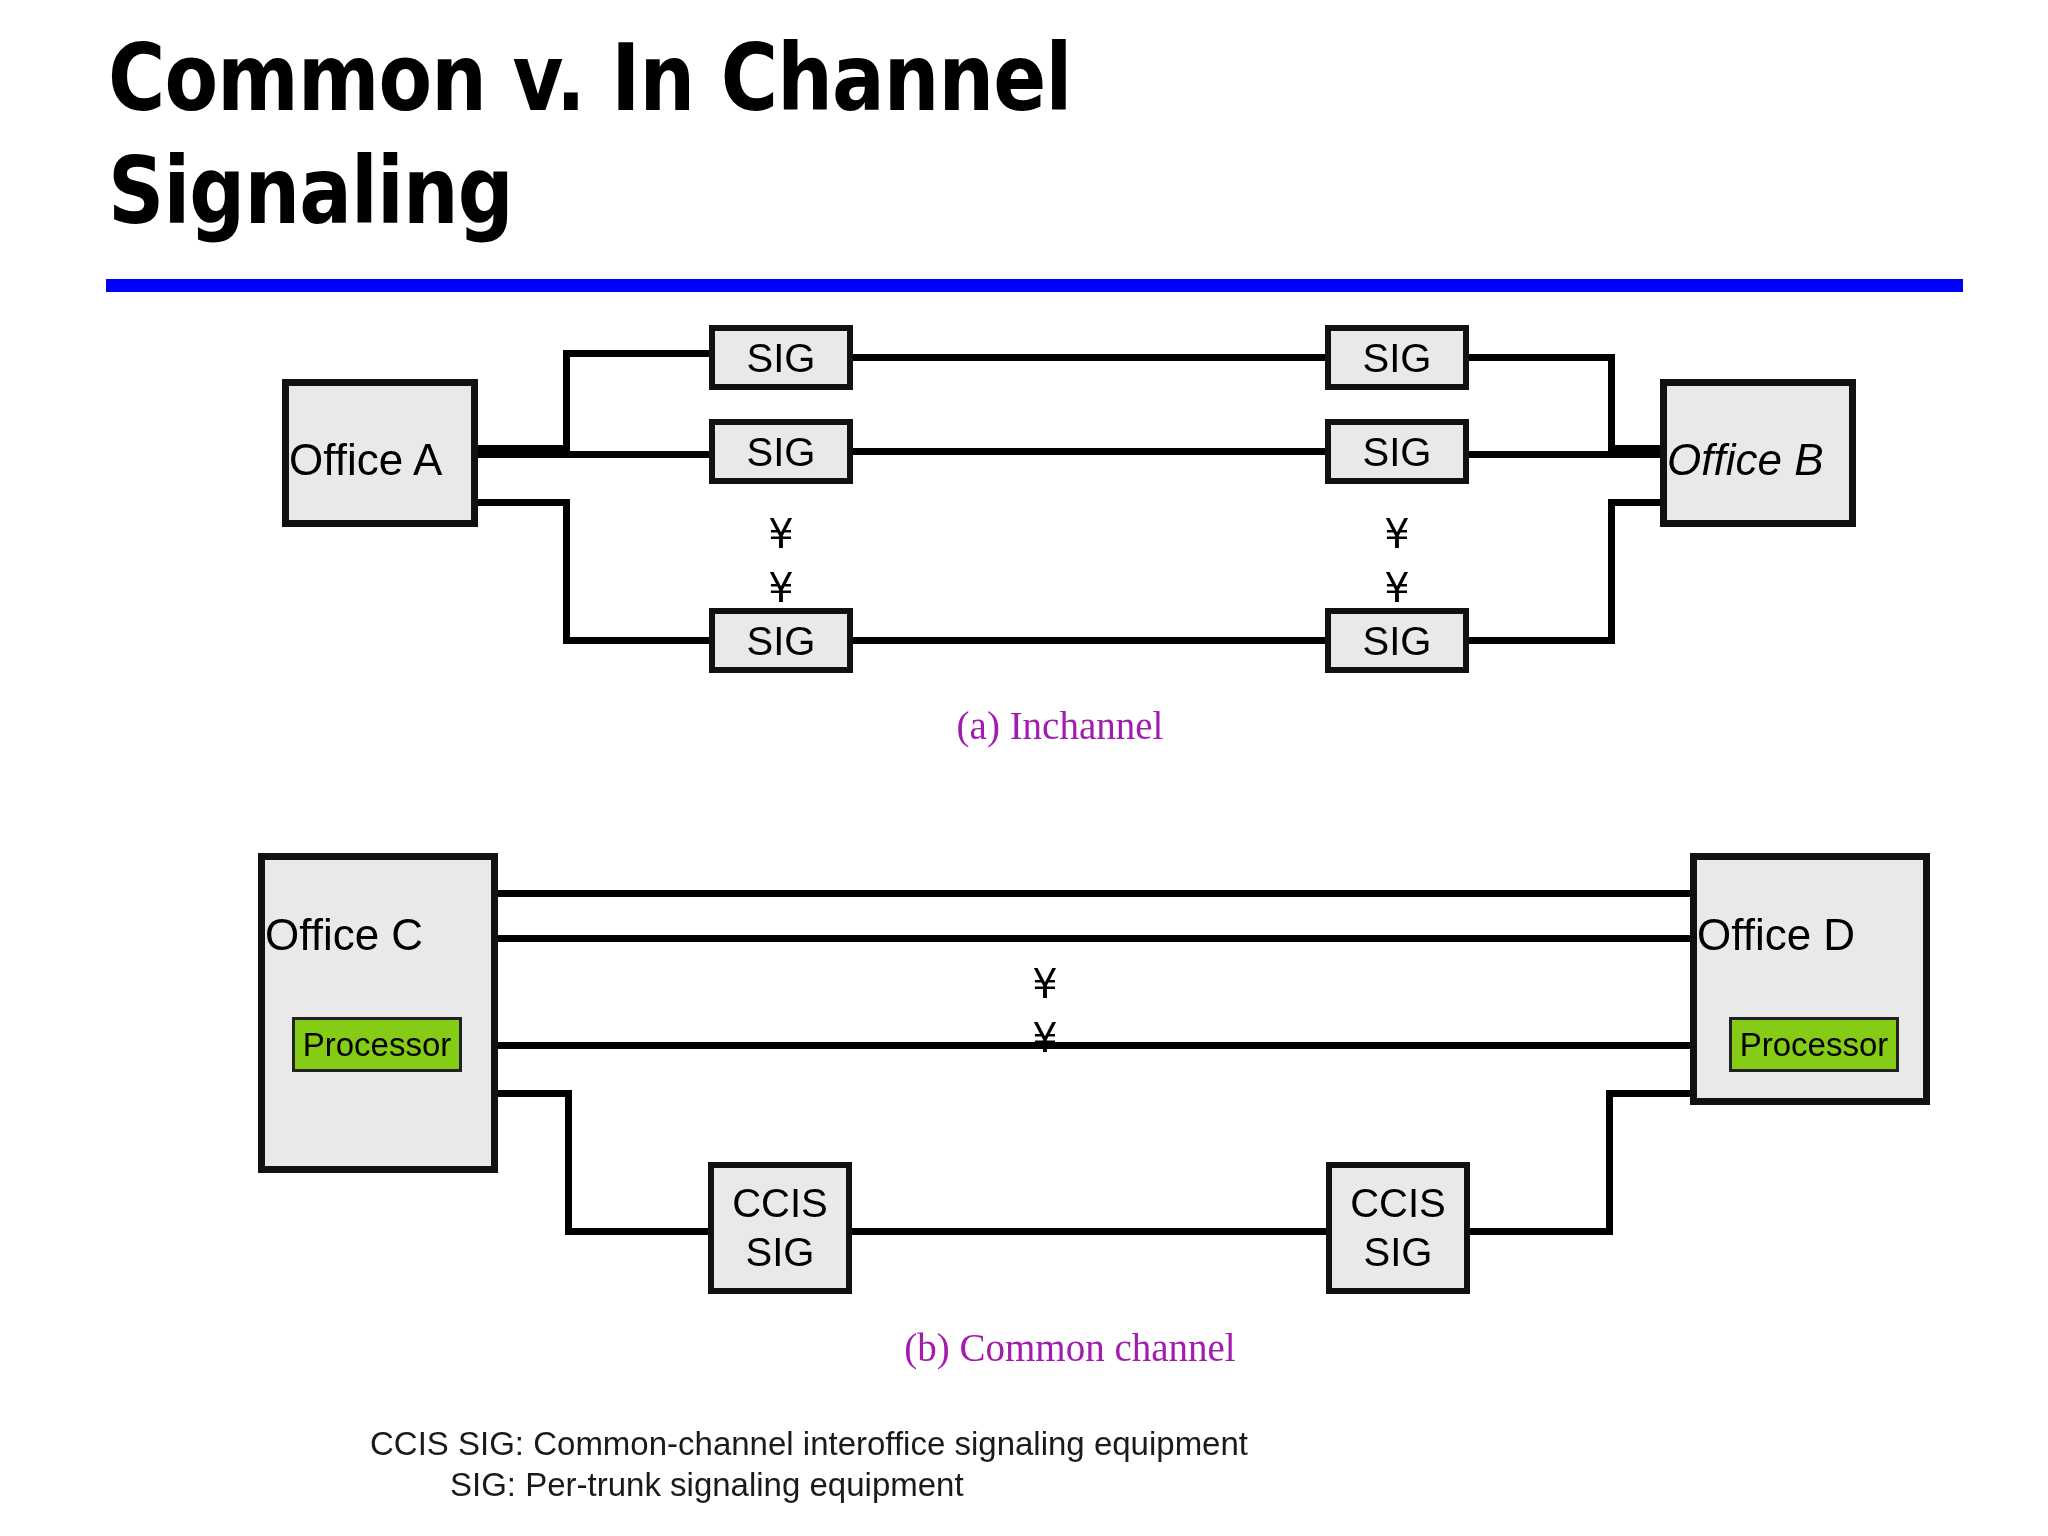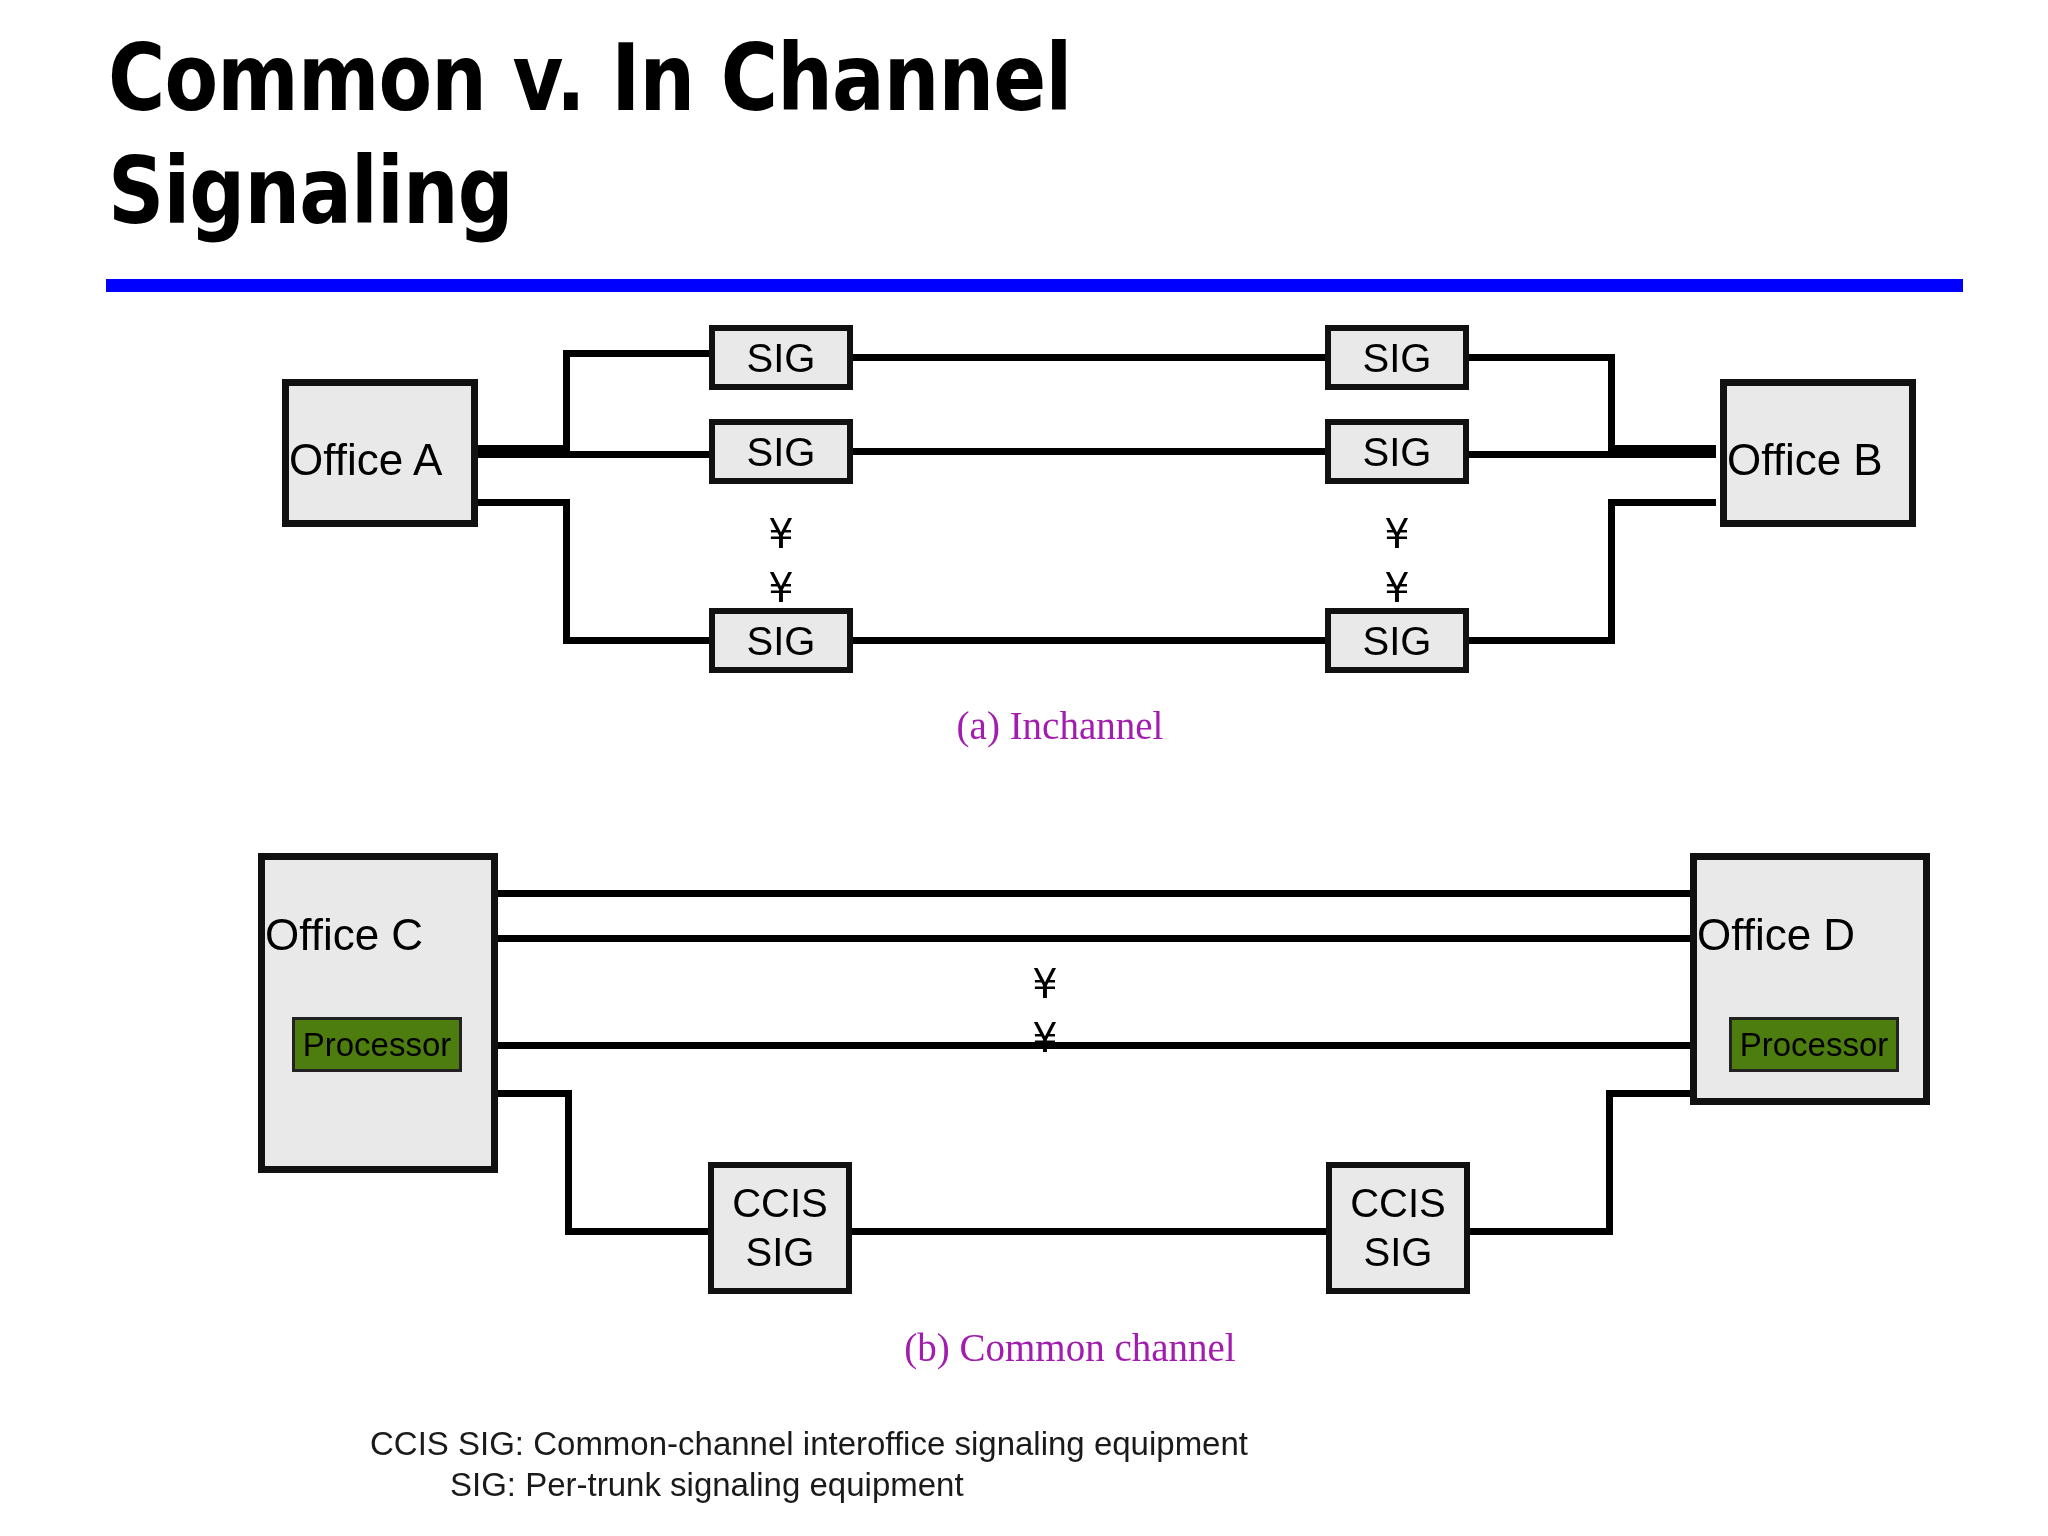--- a/index.html
+++ b/index.html
@@ -88,21 +88,21 @@
     position: absolute;
     left: 0;
     right: 0;
     text-align: left;
     font-size: 44px;
     color: #000000;
   }
 
   .processor-box {
     position: absolute;
-    background: #4d7c0f;
+    background: #84cc16;
     border: 3px solid #222222;
     box-sizing: border-box;
     display: flex;
     align-items: center;
     justify-content: center;
     font-size: 33px;
     color: #000000;
   }
 
   .vdots {
@@ -196,21 +196,21 @@
   <div class="wire wire-h" style="left:1467px; top:354px; width:148px;"></div>
   <div class="wire wire-v" style="left:1608px; top:354px; height:98px;"></div>
   <div class="wire wire-h" style="left:1608px; top:445px; width:108px;"></div>
 
   <div class="wire wire-h" style="left:1467px; top:451px; width:249px;"></div>
 
   <div class="wire wire-h" style="left:1467px; top:637px; width:148px;"></div>
   <div class="wire wire-v" style="left:1608px; top:499px; height:144px;"></div>
   <div class="wire wire-h" style="left:1608px; top:499px; width:108px;"></div>
 
-  <div class="office-box" style="left:1720px; top:379px; width:196px; height:148px;">
+  <div class="office-box" style="left:1660px; top:379px; width:196px; height:148px;font-style:italic;">
     <div class="office-label" style="top:49px;">Office B</div>
   </div>
 
   <div class="caption" style="left:760px; top:703px; width:600px;">(a) Inchannel</div>
 
   <div class="office-box" style="left:258px; top:853px; width:240px; height:320px;">
     <div class="office-label" style="top:50px;">Office C</div>
     <div class="processor-box" style="left:27px; top:157px; width:170px; height:55px;">
       <span>Processor</span>
     </div>

